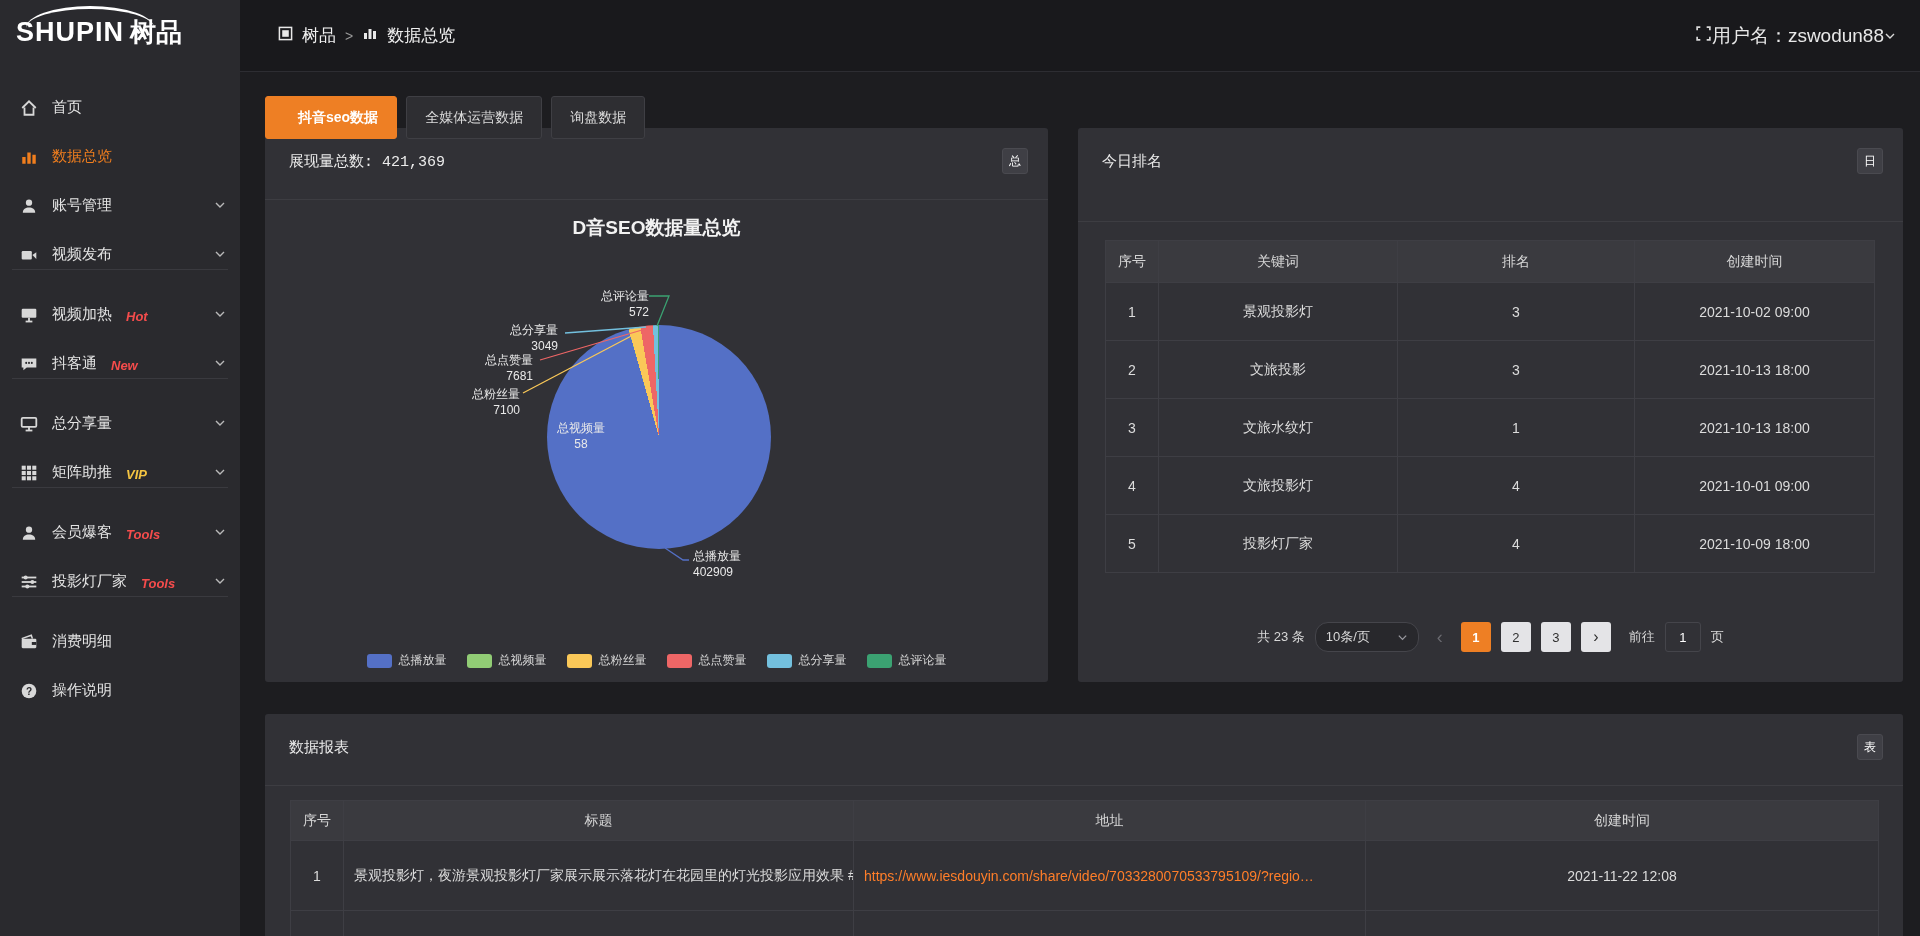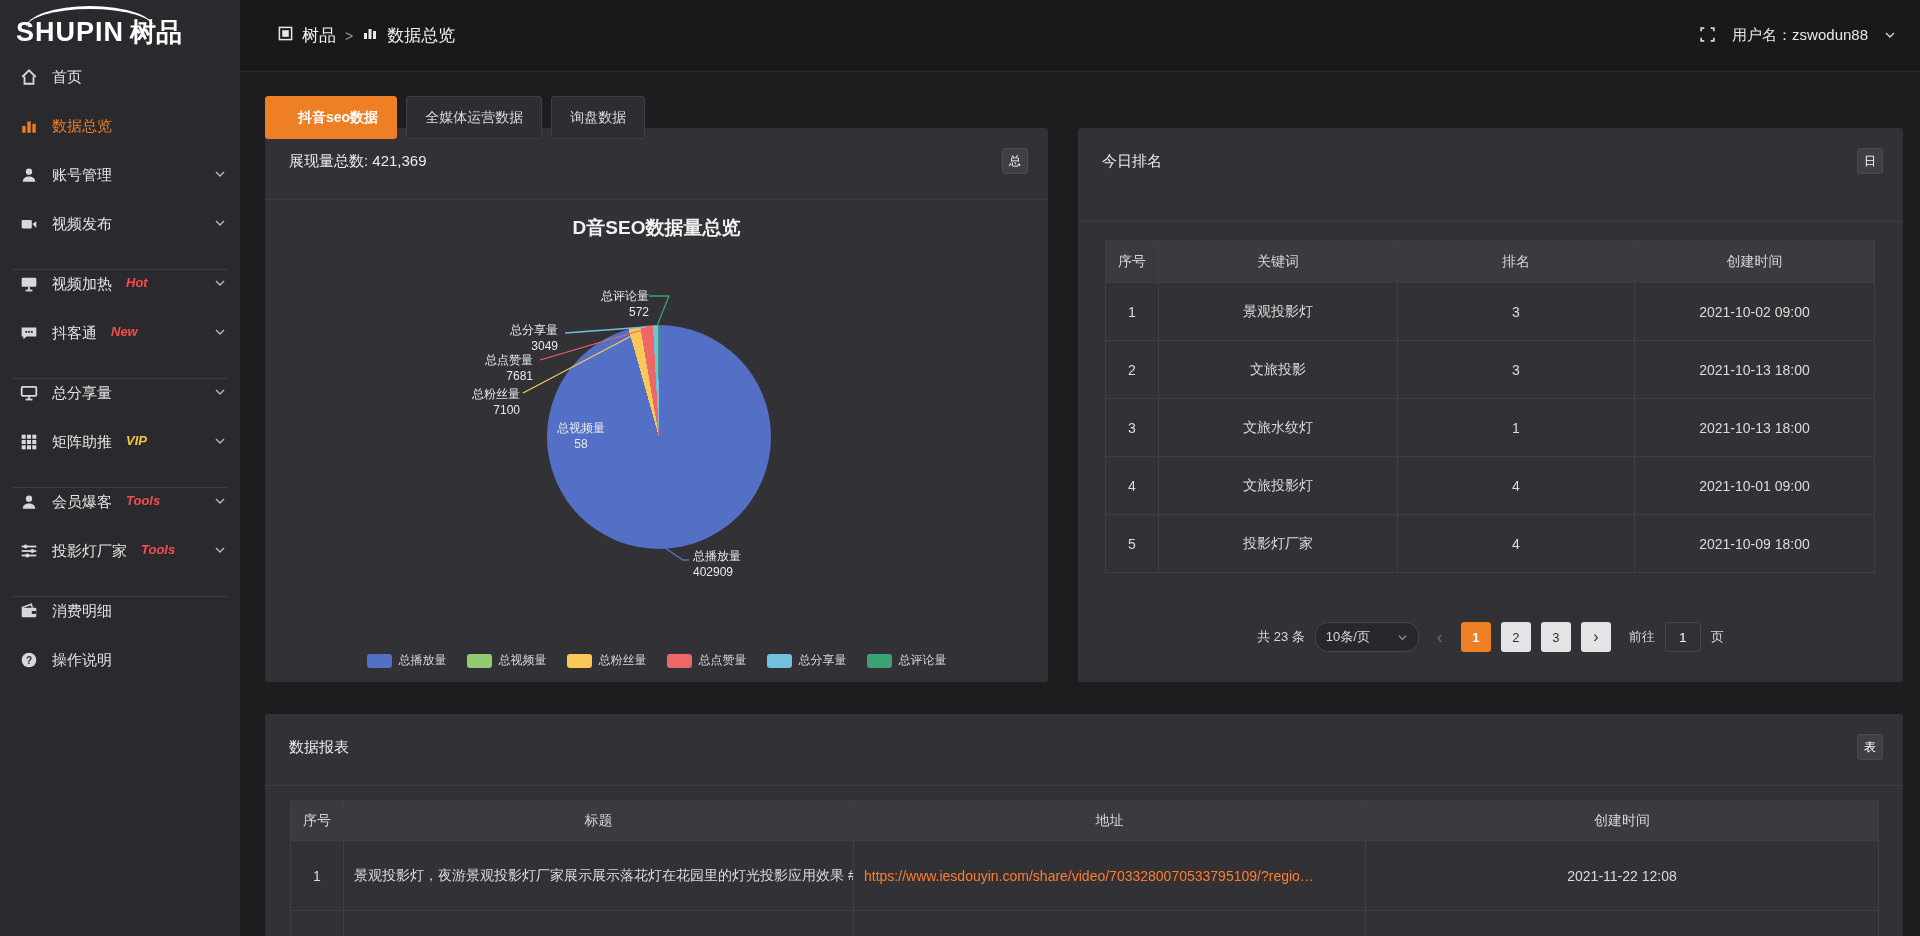--- a/index.html
+++ b/index.html
@@ -9,48 +9,48 @@
     background:#1d1d20; color:#e6e6e6; position:relative;
   }
   
   .sidebar { position:absolute; left:0; top:0; width:240px; height:936px; background:#2a2a2e; z-index:5; }
   .logo { height:64px; display:flex; align-items:center; padding-left:16px; position:relative; }
   .logo-arc { position:absolute; left:26px; top:6px; width:128px; height:22px;
     border-top:3px solid #fff; border-radius:50% 50% 0 0 / 100% 100% 0 0; }
   .logo-en { font-size:27px; font-weight:800; letter-spacing:1px; color:#fff; }
   .logo-cn { font-size:26px; font-weight:800; color:#fff; margin-left:6px; }
   .nav { padding-top:4px; }
-  .nav-item { height:49px; display:flex; align-items:flex-start; padding:0 14px 0 20px; cursor:pointer; }
+  .nav-item { height:49px; display:flex; align-items:flex-end; padding:0 14px 0 20px; cursor:pointer; }
   .nav-item .nav-ico { width:18px; height:18px; margin-right:14px; flex:0 0 18px; display:flex; align-items:center; }
   .nav-item .lbl { font-size:15px; color:#e3e3e3; }
   .nav-item.active .lbl { color:#F07E1E; }
   .badge { font-size:13px; font-weight:bold; font-style:italic; margin-left:14px; }
   .badge.red { color:#F54C4C; } .badge.yellow { color:#F5C542; }
   .nav-item .chev { margin-left:auto; }
   .nav-div { height:1px; background:#3a3a3f; margin:5px 12px; }
   
   .topbar { position:absolute; left:240px; top:0; width:1680px; height:72px; background:#19191c;
     border-bottom:1px solid #2d2d32; display:flex; align-items:center; padding:0 24px 0 38px; z-index:4; }
   .crumbs { display:flex; align-items:center; gap:9px; font-size:17px; color:#f0f0f0; }
   .crumb-sep { color:#9a9a9a; font-size:14px; }
-  .user-zone { margin-left:auto; display:flex; align-items:center; gap:16px; font-size:15px; color:#e8e8e8; }
+  .user-zone { margin-left:auto; display:flex; align-items:center; font-size:19px; color:#e8e8e8; }
   
   .tabs { position:absolute; left:265px; top:96px; display:flex; gap:9px; z-index:3; }
   .tab { height:43px; padding:0 18px; display:flex; align-items:center; font-size:14px;
     background:#2e2e32; border:1px solid #3f3f44; border-radius:3px; color:#dcdcdc; cursor:pointer; }
   .tab.active { background:#EE7F24; border-color:#EE7F24; color:#fff; font-weight:bold;padding-left:32px; }
   
   .panel { position:absolute; background:#313136; border-radius:3px; }
   .panel-head { position:relative; border-bottom:1px solid #3d3d42; }
   .panel-title { position:absolute; left:24px; top:24px; font-size:15px; color:#ececec; }
   .corner-btn { position:absolute; right:20px; top:20px; width:26px; height:26px; background:#3f3f45;
     border:1px solid #4a4a50; border-radius:3px; color:#fff; font-size:12px;
     display:flex; align-items:center; justify-content:center; cursor:pointer; }
   #panel-impressions { left:265px; top:128px; width:783px; height:554px; }
-  #panel-impressions .panel-head { height:72px; }
+  #panel-impressions .panel-head { height:72px;font-family:Liberation Mono, monospace; }
   #panel-ranking { left:1078px; top:128px; width:825px; height:554px; }
   #panel-ranking .panel-head { height:94px; }
   #panel-report { left:265px; top:714px; width:1638px; height:252px; }
   #panel-report .panel-head { height:72px; }
   
   .chart-area { position:relative; width:783px; height:481px; }
   .chart-title { position:absolute; top:15px; left:0; width:100%; text-align:center;
     font-size:19px; font-weight:bold; color:#f2f2f2; }
   .pie { position:absolute; left:282px; top:125px; width:224px; height:224px; border-radius:50%; }
   .leader-lines { position:absolute; left:0; top:0; }

